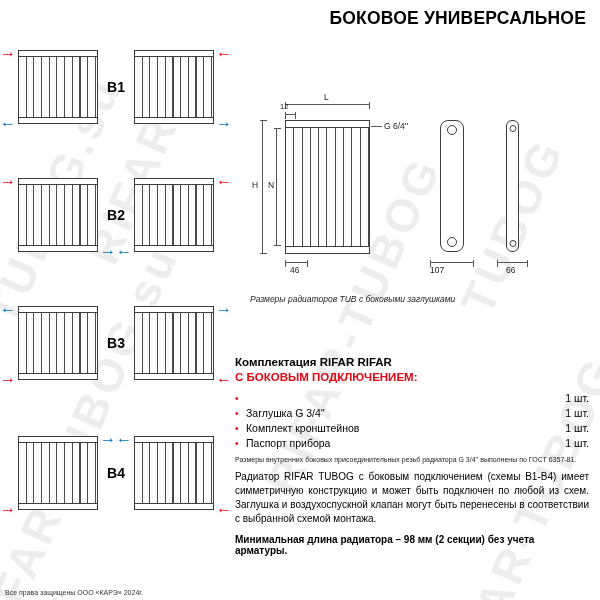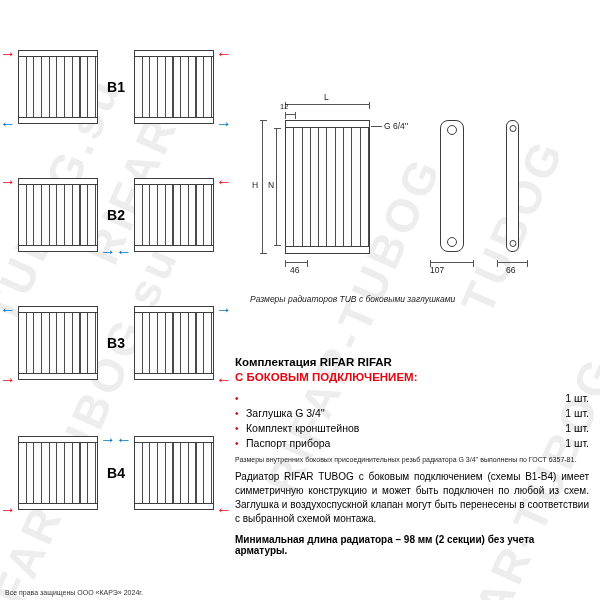--- a/index.html
+++ b/index.html
@@ -59,20 +59,21 @@
 <div class="page">
 
   <span class="wm" style="left:-25px;top:310px;">TUBOG.su</span>
   <span class="wm" style="left:75px;top:250px;">RIFAR</span>
   <span class="wm" style="left:-40px;top:640px;">RIFAR-TUBOG.su</span>
   <span class="wm" style="left:255px;top:480px;">RIFAR-TUBOG</span>
   <span class="wm" style="left:450px;top:300px;">TUBOG</span>
   <span class="wm" style="left:430px;top:680px;">RIFAR-TUBOG.su</span>
 
   <div class="page-title">
+    <span style="display:block">БОКОВОЕ УНИВЕРСАЛЬНОЕ</span>
   </div>
 
   <div class="scheme-row" style="top:50px;">
     <div class="radiator">
       <div class="rad-cap"></div>
       <div class="rad-body"></div>
       <div class="rad-cap"></div>
     <span class="flow-arrow top-left" style="color: rgb(227, 6, 19);">→</span>
         <span class="flow-arrow bottom-left" style="color: rgb(0, 114, 188);">←</span>
       </div>

